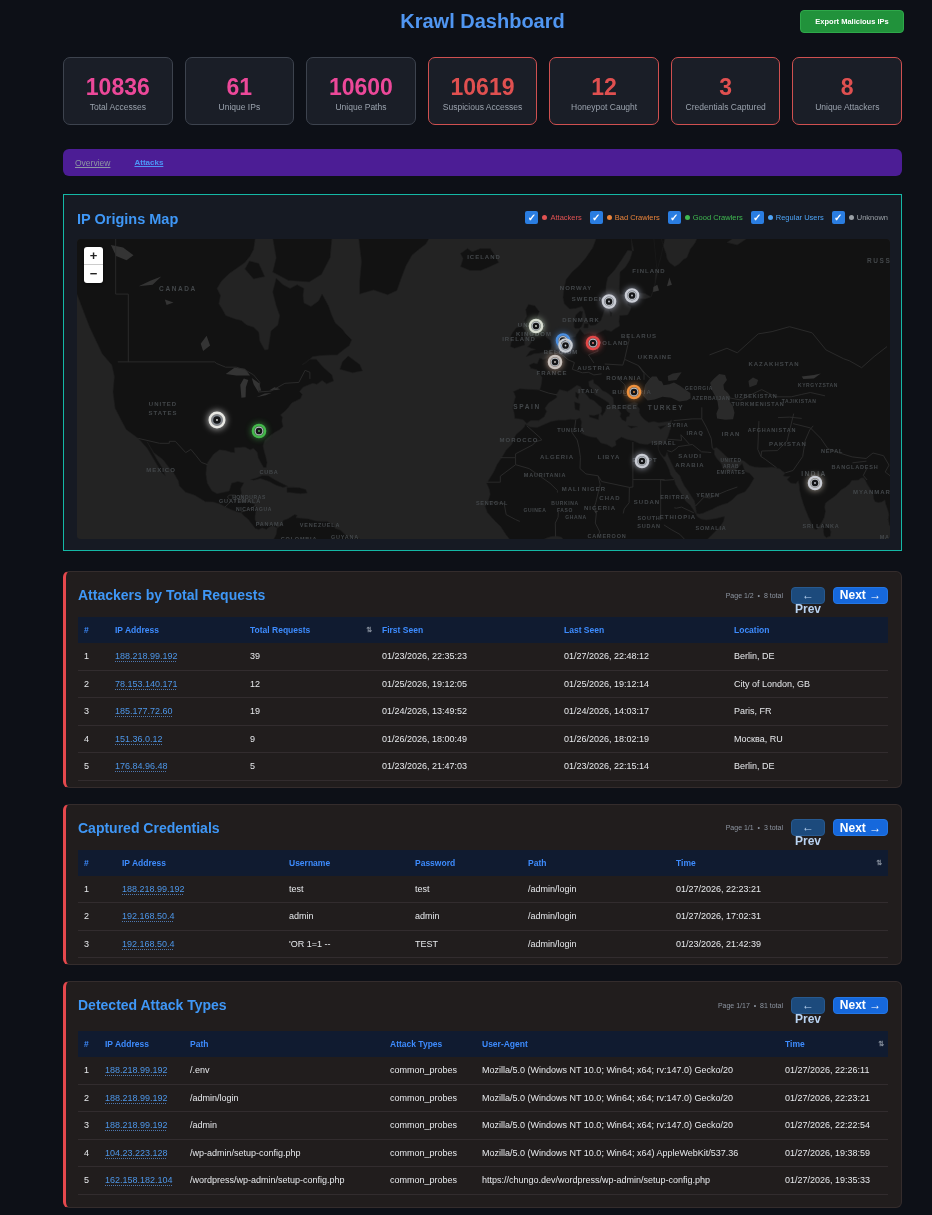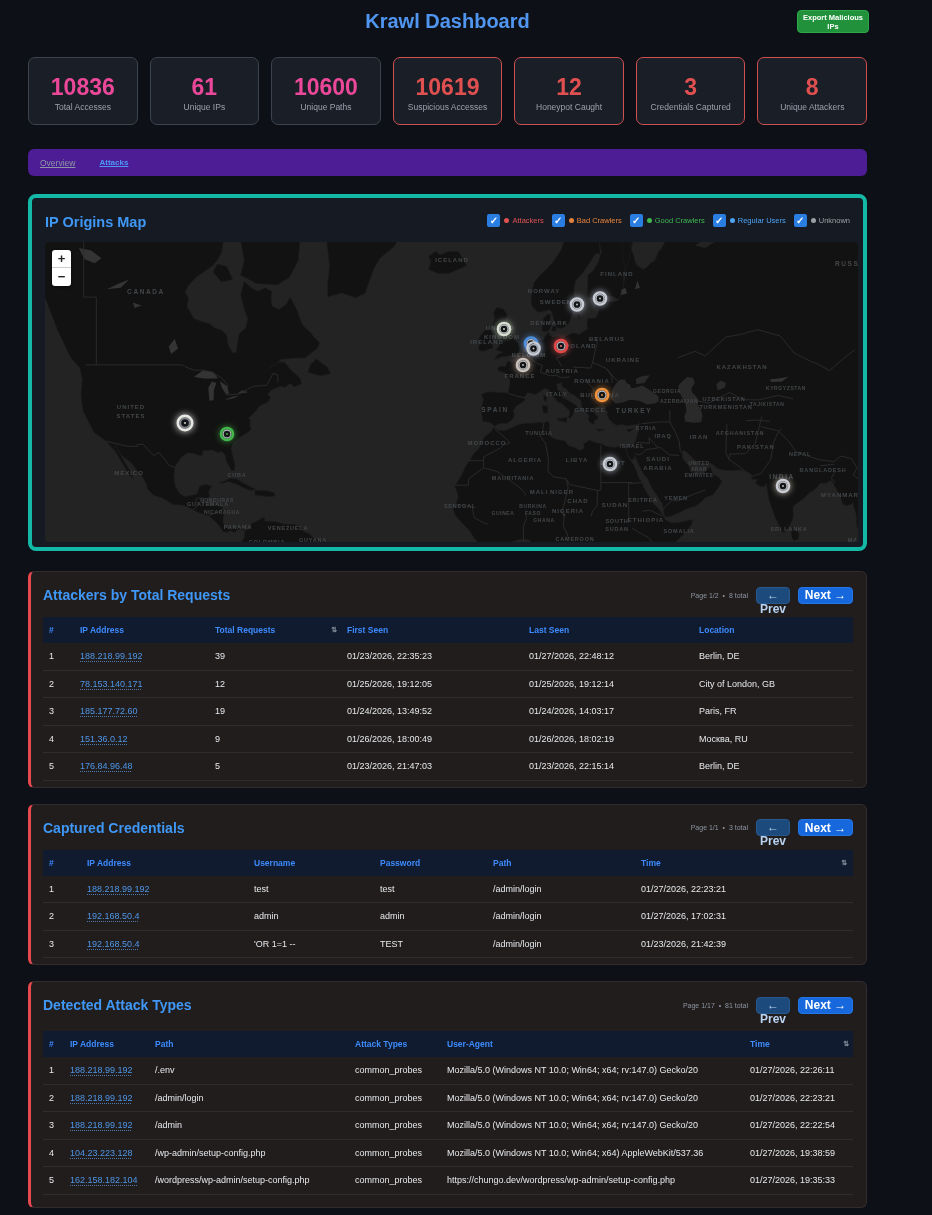--- a/index.html
+++ b/index.html
@@ -1,31 +1,31 @@
 <!DOCTYPE html>
 <html><head>
 <meta charset="utf-8">
 <style>
 *{margin:0;padding:0;box-sizing:border-box}
 html,body{background:#0d1017;font-family:"Liberation Sans",sans-serif;}
 body{width:932px;}
-.wrap{width:839px;margin-left:28px;}
+.wrap{width:839px;margin-left:63px;}
 .topbar{position:relative;height:46px;}
 .topbar h1{text-align:center;font-size:20px;font-weight:bold;color:#5096f1;padding-top:10px;}
-.export{position:absolute;right:-2px;top:10px;background:#21923b;color:#fff;font-size:7.5px;font-weight:bold;border:1px solid #2ea94a;border-radius:4px;width:72px;height:23px;font-family:"Liberation Sans",sans-serif}
+.export{position:absolute;right:-2px;top:10px;background:#21923b;color:#fff;font-size:7.5px;font-weight:bold;border:1px solid #2ea94a;border-radius:4px;width:104px;height:23px;font-family:"Liberation Sans",sans-serif}
 .stats{display:flex;gap:12px;margin-top:11px;}
 .stat{flex:1;background:#1a1e27;border:1px solid #3d434e;border-radius:7px;text-align:center;height:68px;padding-top:17px;}
 .stat.red{border-color:#cf5050;}
 .stat .num{font-size:23px;font-weight:bold;color:#ec4899;line-height:25px;}
 .stat.red .num{color:#e05050;}
 .stat .lbl{font-size:8.5px;color:#9aa2ad;margin-top:2px;}
 .tabs{margin-top:24px;background:#4c1d95;border-radius:6px;height:27px;display:flex;align-items:center;padding-left:12px;gap:24px;}
 .tab{font-size:8.5px;color:#8d97a3;text-decoration:underline;}
 .tab.active{color:#4d96f8;font-weight:bold;font-size:8px;}
-.card{background:#161a23;border:4px solid #14b8a6;border-radius:8px;margin-top:18px;}
+.card{background:#161a23;border:1px solid #14b8a6;border-radius:0;margin-top:18px;}
 .mapcard{height:357px;padding:12px 13px;}
 .maphead{display:flex;justify-content:space-between;align-items:center;height:24px;margin-bottom:8px;}
 .maphead h2{font-size:14.5px;font-weight:bold;color:#3f97f6;}
 .legend{display:flex;align-items:center;gap:8px;margin-top:-3px;}
 .litem{display:flex;align-items:center;font-size:7.5px;}
 .cb{width:13px;height:13px;background:#2a7de1;border-radius:2px;color:#fff;font-size:10px;line-height:13px;text-align:center;font-weight:bold;margin-right:4px;}
 .dot{width:5px;height:5px;border-radius:50%;display:inline-block;margin-right:3px;}
 .mapbox{position:relative;width:813px;height:300px;border-radius:4px;overflow:hidden;background:#232323;}
 .zoomctl{position:absolute;left:7px;top:8px;width:19px;background:#fff;border-radius:3px;box-shadow:0 1px 3px rgba(0,0,0,.5);z-index:5;}
 .zoomctl div{height:18px;line-height:18px;text-align:center;font-size:13px;font-weight:bold;color:#222;}

